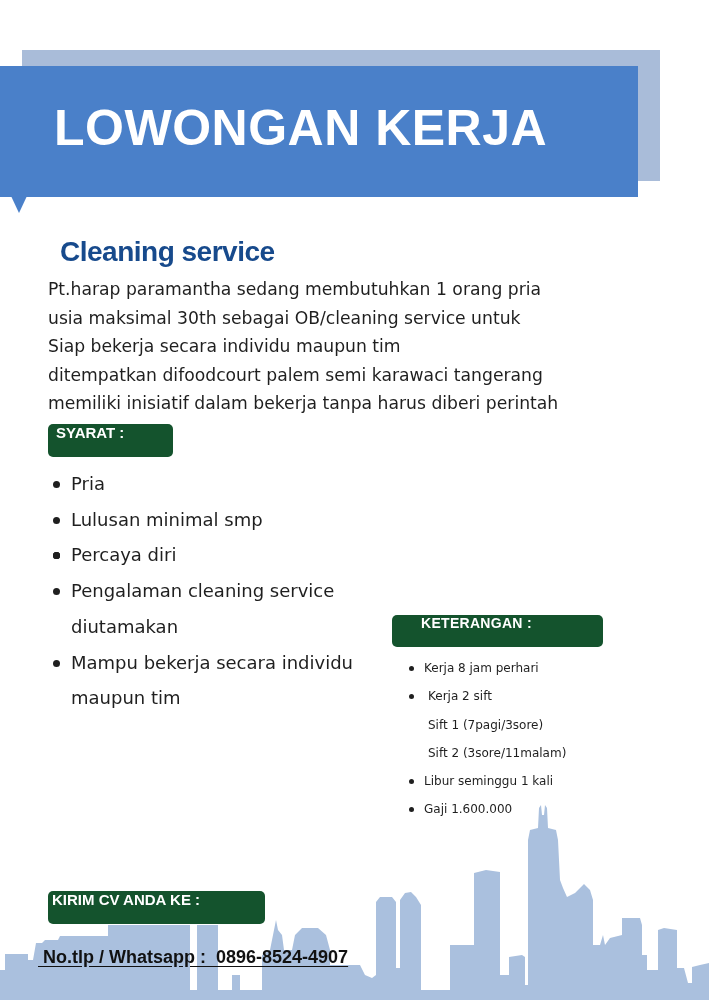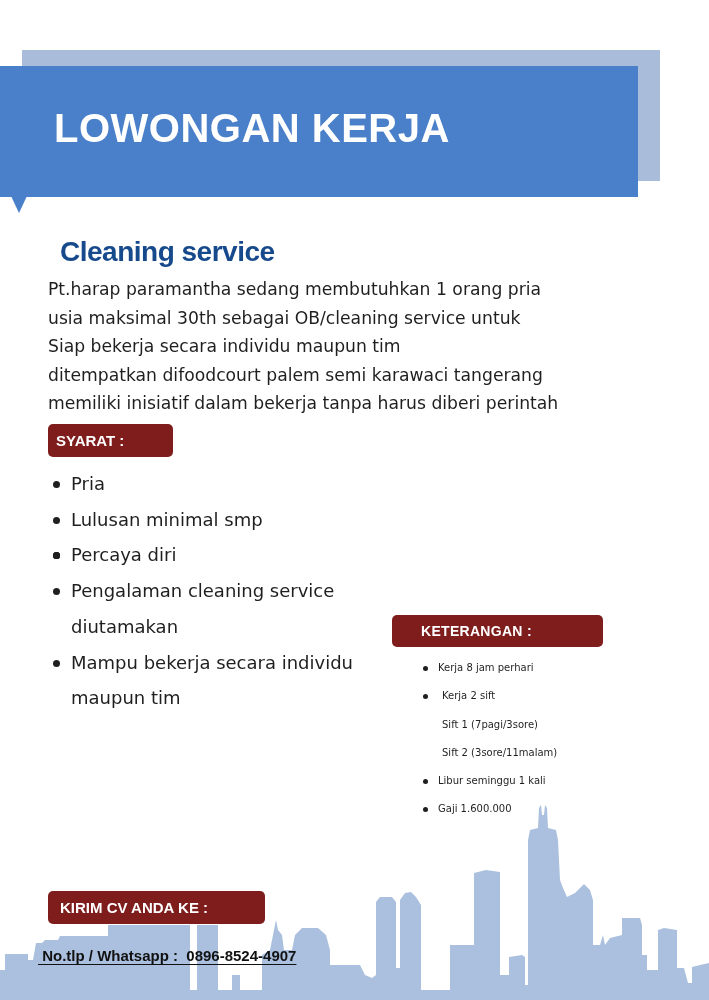--- a/index.html
+++ b/index.html
@@ -13,60 +13,60 @@
   .banner-back { left:22px; top:50px; width:638px; height:131px; background:#a9bcd9; }
   .banner-main { left:0; top:66px; width:638px; height:131px; background:#4a80c9; }
   .banner-tail {
     left:11px; top:196px; width:0; height:0;
     border-left:8px solid transparent; border-right:8px solid transparent;
     border-top:17px solid #4a80c9;
   }
   .banner-title {
     left:54px; top:98px; margin:0;
     font-family:"Liberation Sans", sans-serif; font-weight:bold;
-    font-size:40px; letter-spacing:0.5px; color:#ffffff; line-height:60px;
+    font-size:50px; letter-spacing:0.5px; color:#ffffff; line-height:60px;
     white-space:nowrap;
   }
   .job-title {
     left:48px; top:212px; margin:12px;
     font-family:Liberation Sans, sans-serif; font-weight:bold;
     font-size:28px; letter-spacing:-0.5px; color:#174a8c; line-height:56px;
     white-space:nowrap;
   }
   .desc {
     left:48px; top:275px; width:650px; margin:0;
     font-size:17.2px; line-height:28.5px; color:#1f1f1f;
   }
   .desc div { white-space:nowrap; }
   .badge {
-    background:#7f1d1d; color:#ffffff; border-radius:5px;
+    background:#14532d; color:#ffffff; border-radius:5px;
     font-family:"Liberation Sans", sans-serif; font-weight:bold;
-    display:flex; align-items:center; box-sizing:border-box;
+    display:flex; box-sizing:border-box;
   }
   .badge-syarat { left:48px; top:424px; width:125px; height:33px; padding-left:8px; font-size:15px; }
   .badge-ket { left:392px; top:615px; width:211px; height:32px; padding-left:29px; font-size:14px; letter-spacing:0.3px; }
-  .badge-kirim { left:48px; top:891px; width:217px; height:33px; padding-left:12px; font-size:15px; }
+  .badge-kirim { left:48px; top:891px; width:217px; height:33px; padding-left:4px; font-size:15px; }
 
   .list { margin:0; padding:0; list-style:none; }
   .syarat-list { left:50px; top:466px; font-size:18px; color:#1f1f1f; }
   .syarat-list li { position:relative; padding-left:21px; line-height:35.7px; white-space:nowrap; }
   .syarat-list li .bullet {
     position:absolute; left:3px; top:15px; width:7px; height:7px; border-radius:50%; background:#1f1f1f;
   }
-  .ket-list { left:420px; top:654px; font-size:10px; color:#1f1f1f; }
+  .ket-list { left:406px; top:654px; font-size:12px; color:#1f1f1f; }
   .ket-list li { position:relative; padding-left:18px; line-height:28.3px; white-space:nowrap; }
   .ket-list li .bullet {
     position:absolute; left:3px; top:12px; width:5px; height:5px; border-radius:50%; background:#1f1f1f;
   }
   .ket-list li.indent { padding-left:22px; }
   .ket-list li.sub { padding-left:22px; }
   .skyline { left:0; top:800px; width:709px; height:200px; }
   .contact {
     left:38px; top:947px; margin:0; font-family:"Liberation Sans", sans-serif;
-    font-weight:bold; font-size:15px; color:#111111; white-space:pre;
+    font-weight:bold; font-size:18px; color:#111111; white-space:pre;
     text-decoration:underline; text-underline-offset:3px;
   }
 </style>
 </head>
 <body>
 
 <div class="abs banner-back"></div>
 <div class="abs banner-main"></div>
 <div class="abs banner-tail"></div>
 <h1 class="abs banner-title">LOWONGAN KERJA</h1>

